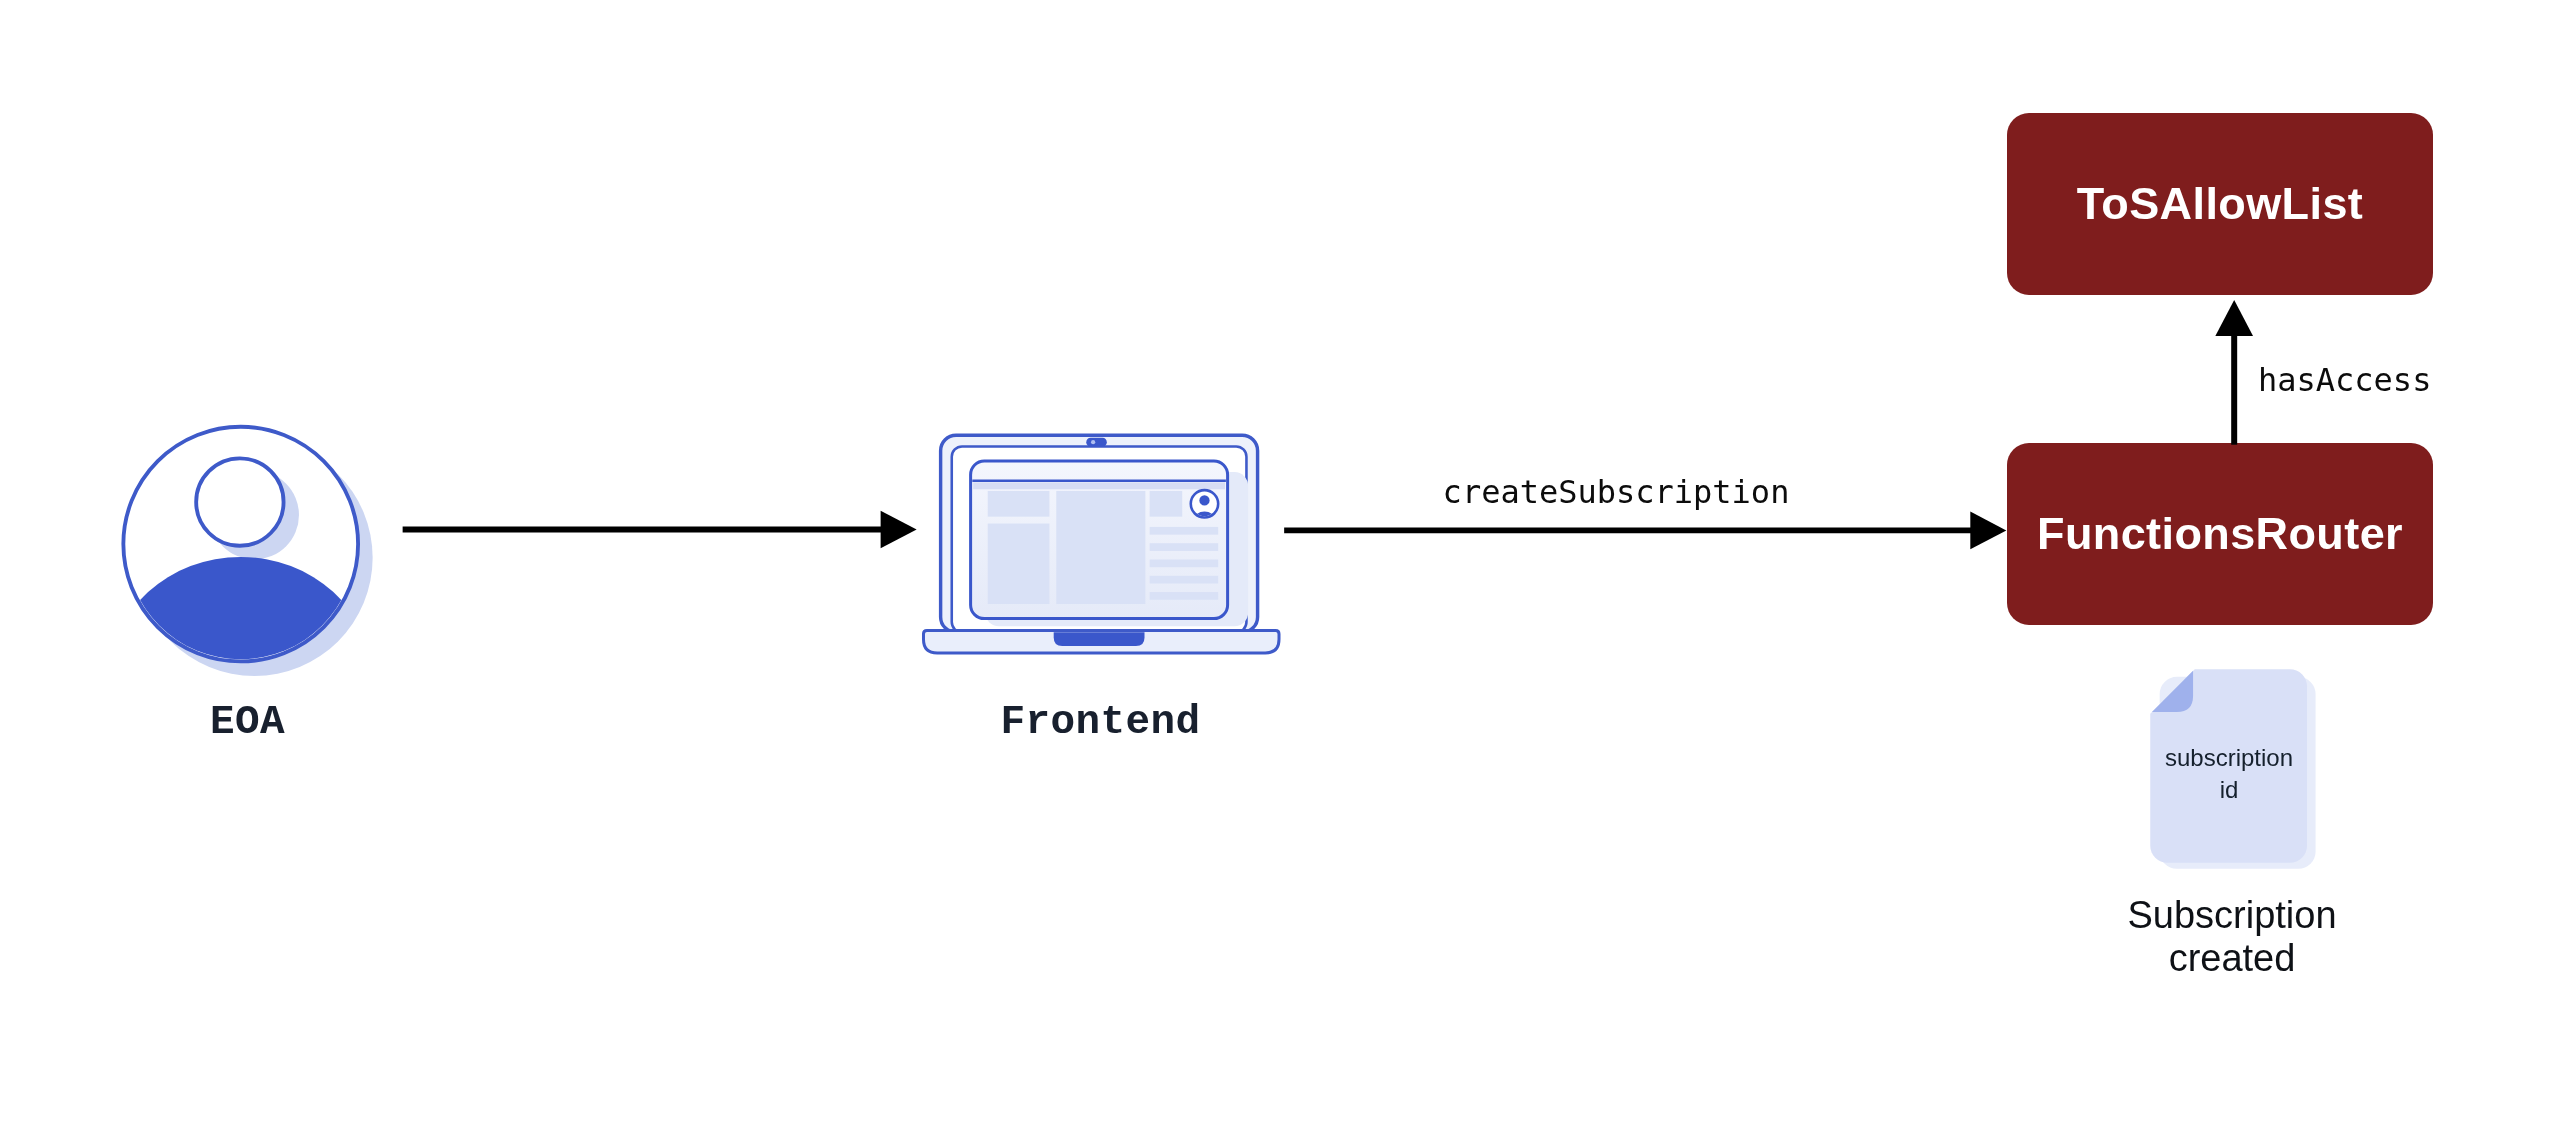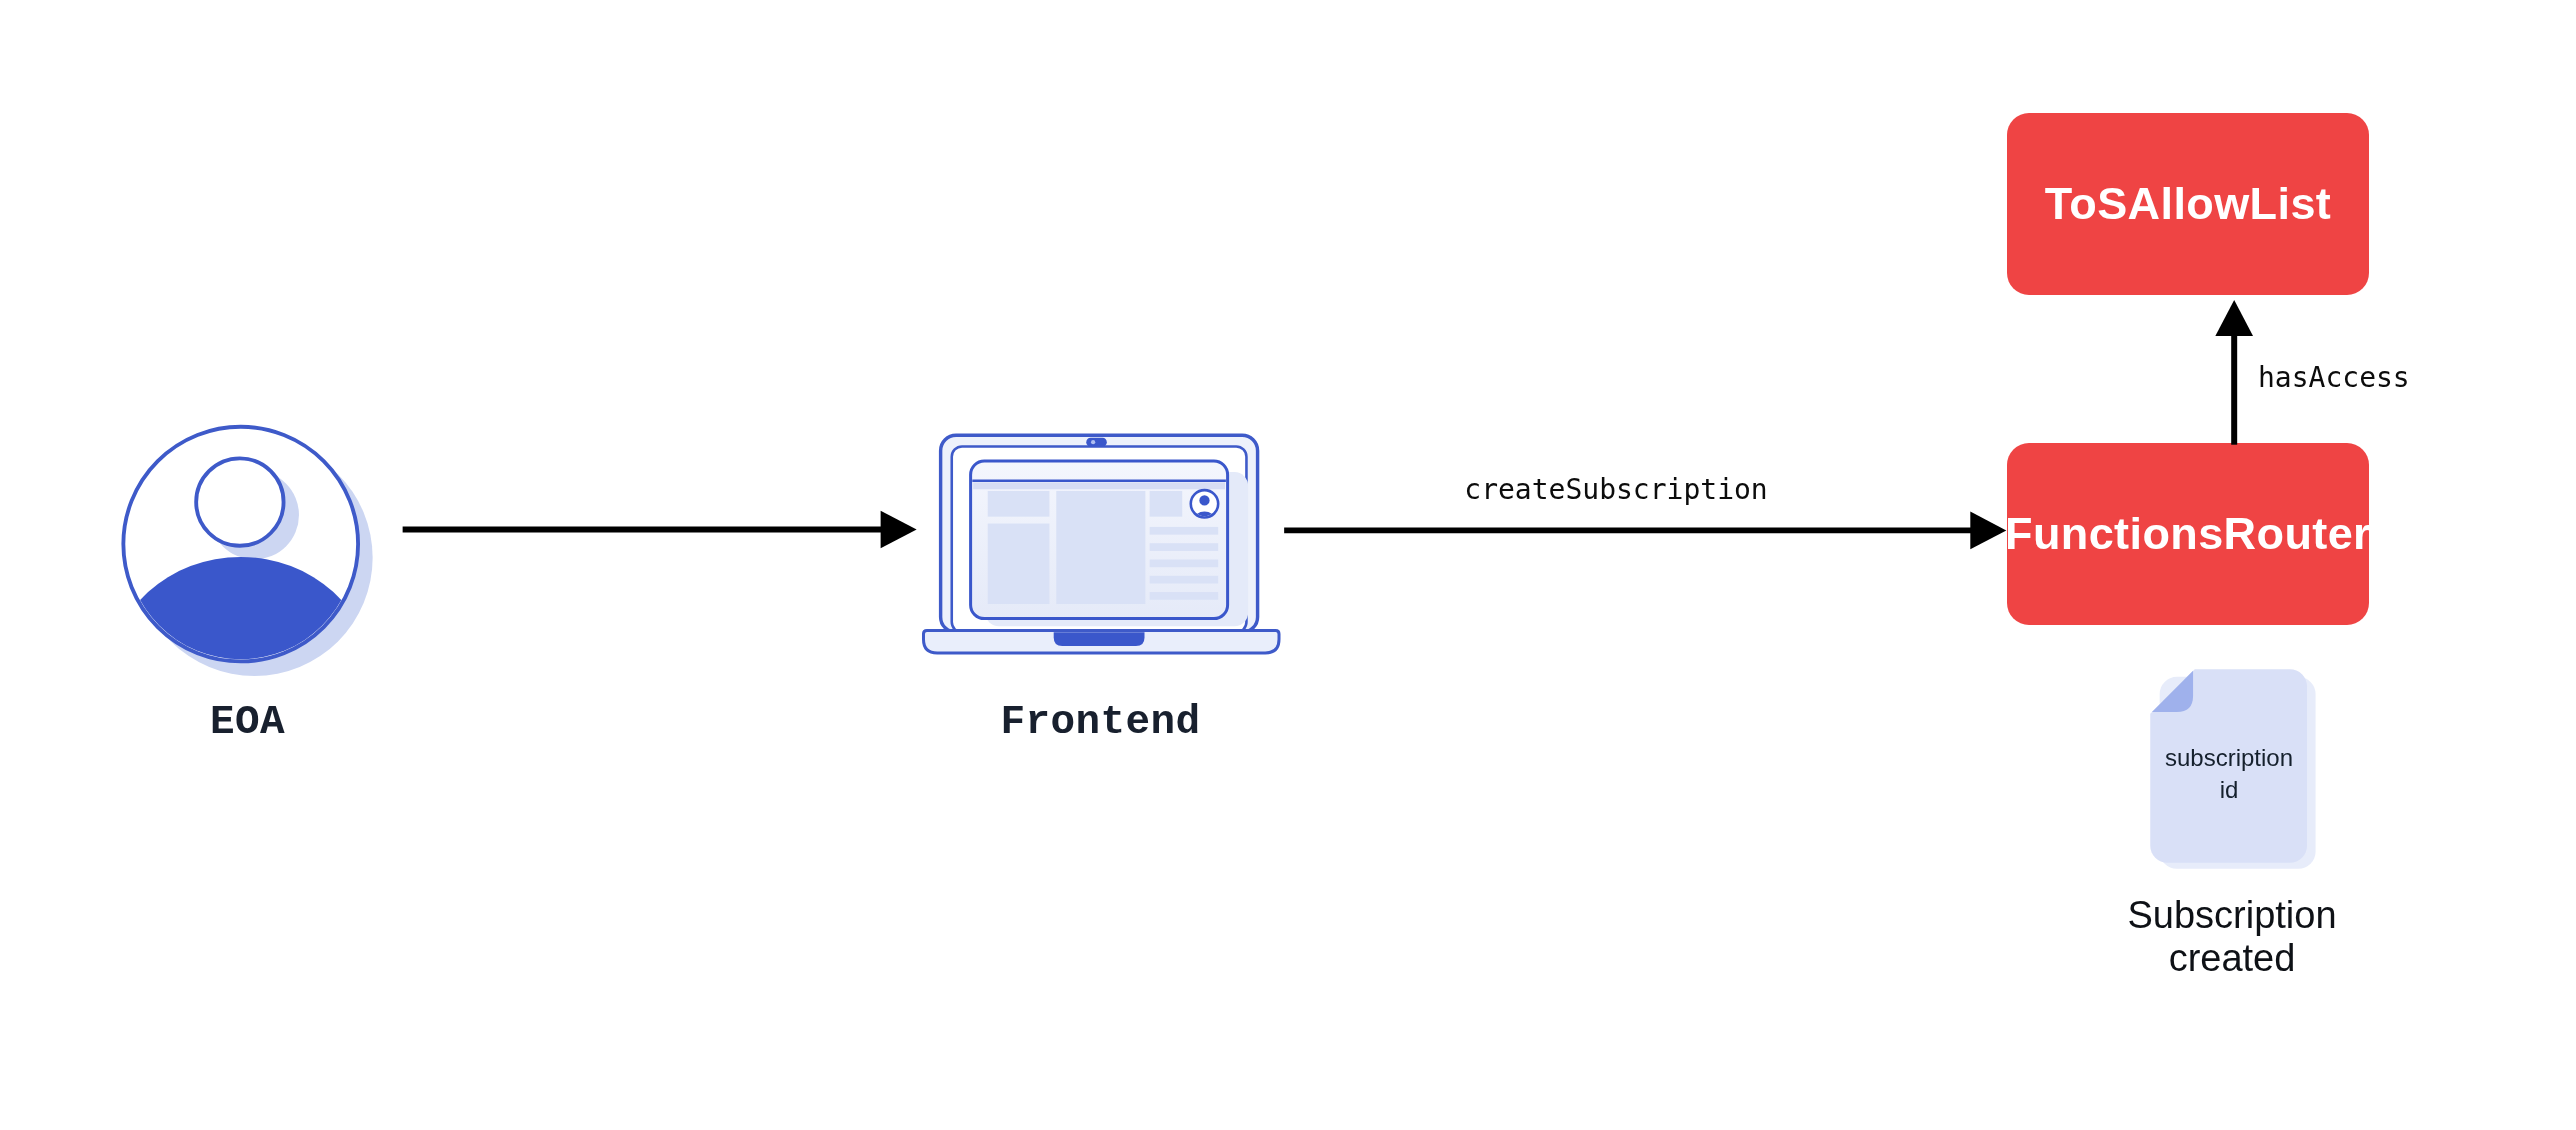--- a/index.html
+++ b/index.html
@@ -9,22 +9,22 @@
     background:#ffffff;
     font-family:"Liberation Sans", sans-serif;
     overflow:hidden;
   }
   .layer{position:absolute;left:0;top:0;width:2576px;height:1131px;}
   svg.layer{pointer-events:none;}
 
   
   .node-box{
     position:absolute;
-    width:362px;height:182px;
-    background:#ef4444;
+    width:426px;height:182px;
+    background:#7f1d1d;
     border-radius:22px;
     display:flex;align-items:center;justify-content:center;
   }
   .node-box .box-label{
     color:#ffffff;
     font-size:45px;
     font-weight:700;
     letter-spacing:0.4px;
   }
   .box-tos{left:2007px;top:113px;}
@@ -34,21 +34,21 @@
   .lbl{position:absolute;color:#18202e;}
   .lbl-node{
     font-size:41px;font-weight:700;text-align:center;width:257px;
     letter-spacing:0.4px;
     font-family:Liberation Mono, monospace;
   }
   .lbl-eoa{left:119px;top:699px;}
   .lbl-frontend{left:972px;top:699px;}
   .lbl-edge{
     font-family:"DejaVu Sans Mono", monospace;
-    font-size:28px;color:#0c0c0c;white-space:nowrap;
+    font-size:32px;color:#0c0c0c;white-space:nowrap;
   }
   .lbl-create{left:1359px;top:473px;width:514px;text-align:center;}
   .lbl-hasaccess{left:2258px;top:361px;}
 
   
   .doc-text{
     position:absolute;left:2150px;top:742px;width:158px;
     text-align:center;font-size:24px;line-height:32px;color:#15202d;
   }
   .doc-text span{display:block;}

